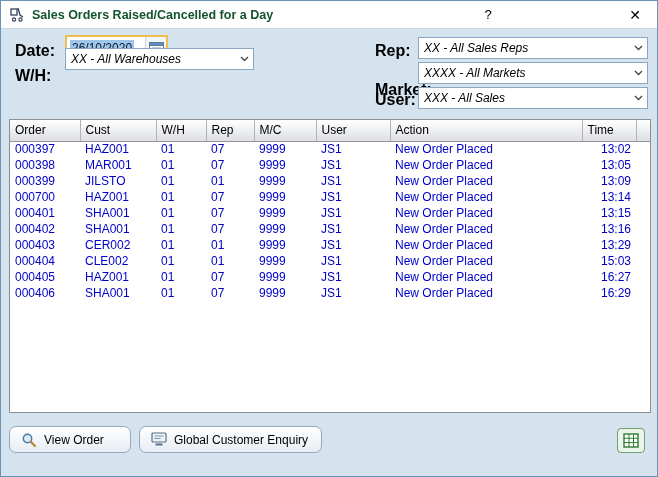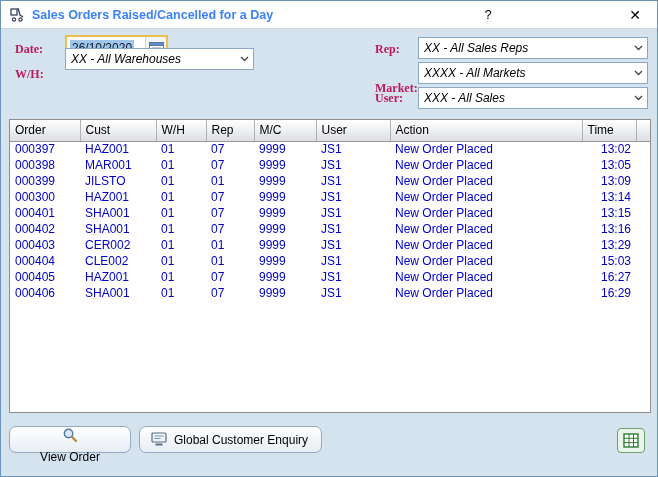--- a/index.html
+++ b/index.html
@@ -25,21 +25,21 @@
     background: var(--titlebar_bg, #ffffff);
     display: flex;
     align-items: center;
     padding: 0 8px;
     border-bottom: 1px solid #cdd8e2;
   }
   .titlebar .title {
     margin-left: 7px;
     font-size: 12.5px;
     font-weight: 600;
-    color: #3b82f6;
+    color: #14532d;
     white-space: nowrap;
   }
   .help-button {
     position: absolute;
     left: 478px; top: 5px;
     width: 18px; height: 18px;
     text-align: center;
     font-size: 13px;
     line-height: 18px;
     color: #000;
@@ -52,25 +52,24 @@
     text-align: center;
     font-size: 14px;
     line-height: 18px;
     color: #000;
     cursor: default;
   }
 
   
   .flabel {
     position: absolute;
-    font-size: 12px;
+    font-size: 16px;
     font-weight: bold;
-    color: #be185d;
-    white-space: nowrap;
-    font-family: Liberation Serif, serif;
+    color: #000000;
+    white-space: nowrap;
   }
   .lbl-date   { left: 14px;  top: 41px; }
   .lbl-wh     { left: 14px;  top: 66px; }
   .lbl-rep    { left: 374px; top: 41px; }
   .lbl-market { left: 374px; top: 80px; }
   .lbl-user   { left: 374px; top: 90px; }
 
   .date-group {
     position: absolute;
     left: 64px; top: 34px;
@@ -179,21 +178,21 @@
     background: linear-gradient(#ffffff, #e7edf3);
     display: flex;
     align-items: center;
     gap: 7px;
     padding: 0 11px;
     font-size: 12px;
     color: #000;
     cursor: default;
     white-space: nowrap;
   }
-  .btn-view-order { left: 8px; width: 122px; flex-direction: column; }
+  .btn-view-order { left: 8px; width: 122px; }
   .btn-global     { left: 138px; width: 183px; }
   .excel-btn {
     position: absolute;
     left: 616px; top: 427px;
     width: 28px; height: 25px;
     border: 1px solid #6fa06f;
     border-radius: 4px;
     background: #eaf4ea;
     display: flex;
     align-items: center;
@@ -333,21 +332,21 @@
             <td>JILSTO</td>
             <td>01</td>
             <td>01</td>
             <td>9999</td>
             <td>JS1</td>
             <td>New Order Placed</td>
             <td class="time">13:09</td>
             <td></td>
           </tr>
           <tr>
-            <td>000300</td>
+            <td>000700</td>
             <td>HAZ001</td>
             <td>01</td>
             <td>07</td>
             <td>9999</td>
             <td>JS1</td>
             <td>New Order Placed</td>
             <td class="time">13:14</td>
             <td></td>
           </tr>
           <tr>

